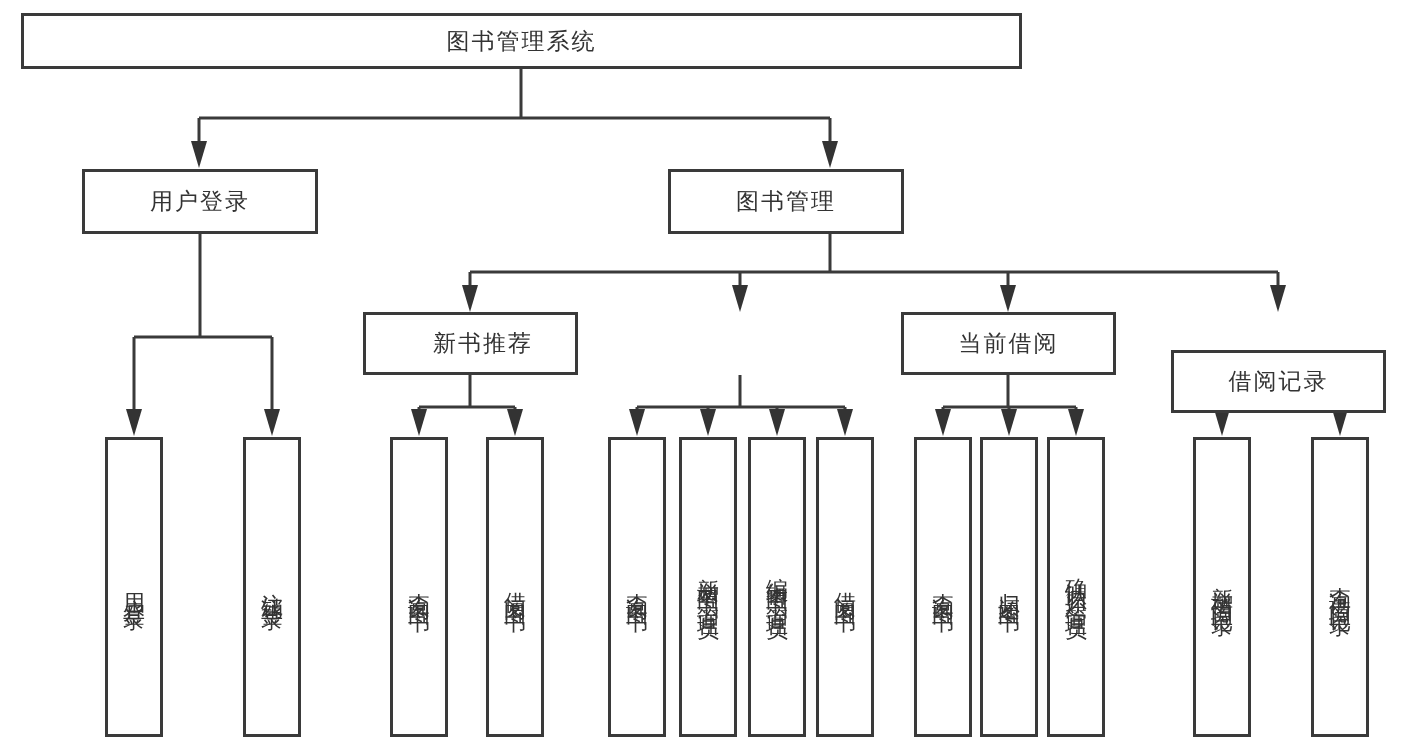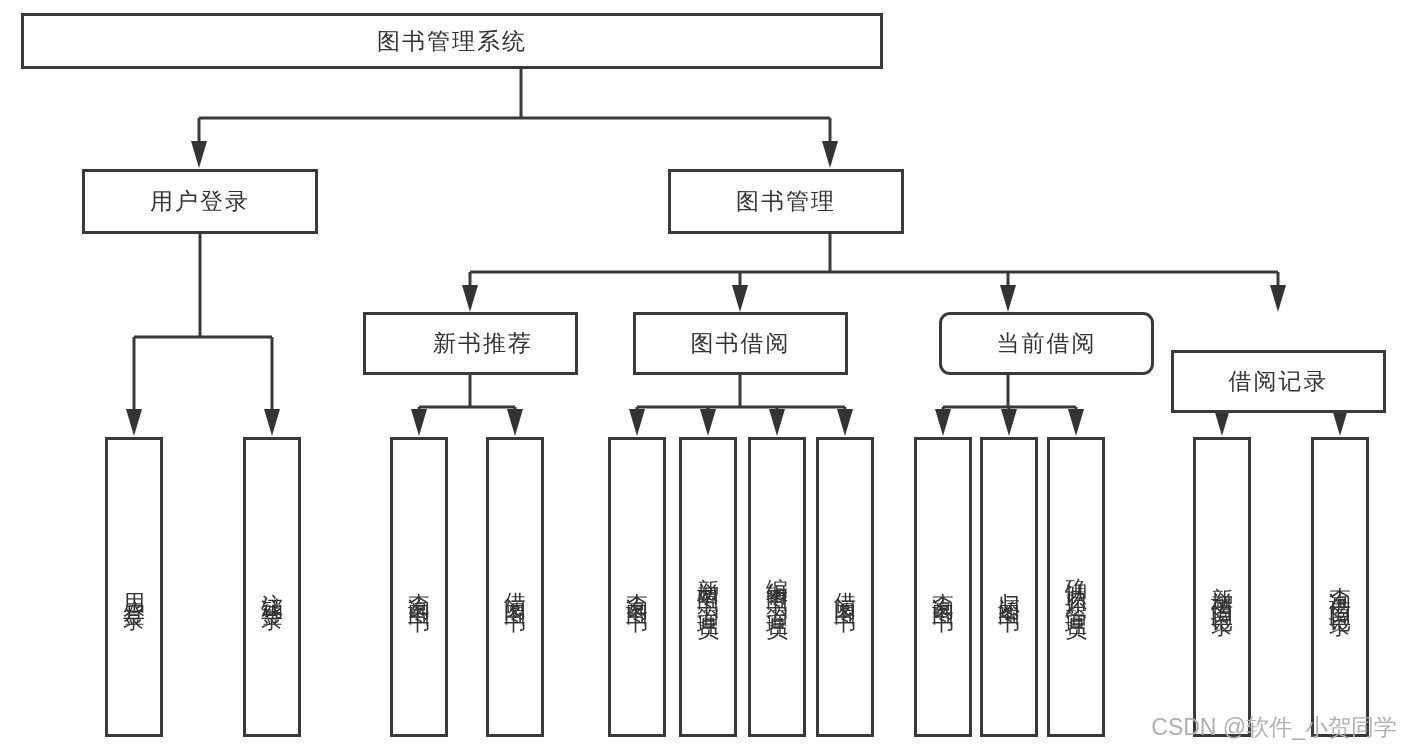--- a/index.html
+++ b/index.html
@@ -27,26 +27,26 @@
     align-items: center;
     justify-content: center;
     z-index: 2;
   }
   .h-node span {
     font-size: 23px;
     letter-spacing: 2px;
     color: #333333;
     white-space: nowrap;
   }
-  .root  { left: 21px;  top: 13px;  width: 862px; height: 56px; }
+  .root  { left: 21px;  top: 13px;  width: 1001px; height: 56px; }
   .lvl2a { left: 82px;  top: 169px; width: 236px;  height: 65px; }
   .lvl2b { left: 668px; top: 169px; width: 236px;  height: 65px; }
   .lvl3  { top: 312px; width: 215px; height: 63px; }
   .l3a { left: 363px; padding-left: 25px; }  .l3b { left: 633px; }
-  .l3c { left: 939px; border-radius: 11px; }  .l3d { left: 1171px; margin-top: 38px; }
+  .l3c { left: 901px; }  .l3d { left: 1171px; margin-top: 38px; }
   .leaf { top: 437px; width: 58px; height: 300px; }
   .leaf span {
     writing-mode: vertical-rl;
     text-orientation: mixed;
     font-size: 22px;
     letter-spacing: 6px;
     line-height: 1.1;
     color: #333333;
   }
   .lf01 { left: 105px; }  .lf02 { left: 243px; }
@@ -111,23 +111,20 @@
   <div class="node h-node lvl2a">
     <span>用户登录</span>
   </div>
   <div class="node h-node lvl2b">
     <span>图书管理</span>
   </div>
 
   <div class="node h-node lvl3 l3a">
     <span>新书推荐</span>
   </div>
-  <div class="node h-node lvl3 l3b">
-    <span>图书借阅</span>
-  </div>
   <div class="node h-node lvl3 l3c">
     <span>当前借阅</span>
   </div>
   <div class="node h-node lvl3 l3d">
     <span>借阅记录</span>
   </div>
 
   <div class="node leaf lf01">
     <span>用户登录</span>
   </div>
@@ -161,14 +158,13 @@
   <div class="node leaf lf11">
     <span>确认归还（管理员）</span>
   </div>
   <div class="node leaf lf12">
     <span>新增借阅记录</span>
   </div>
   <div class="node leaf lf13">
     <span>查询借阅记录</span>
   </div>
 
-  <div id="watermark">CSDN @软件_小贺同学</div>
 </div>
 
 </body></html>

